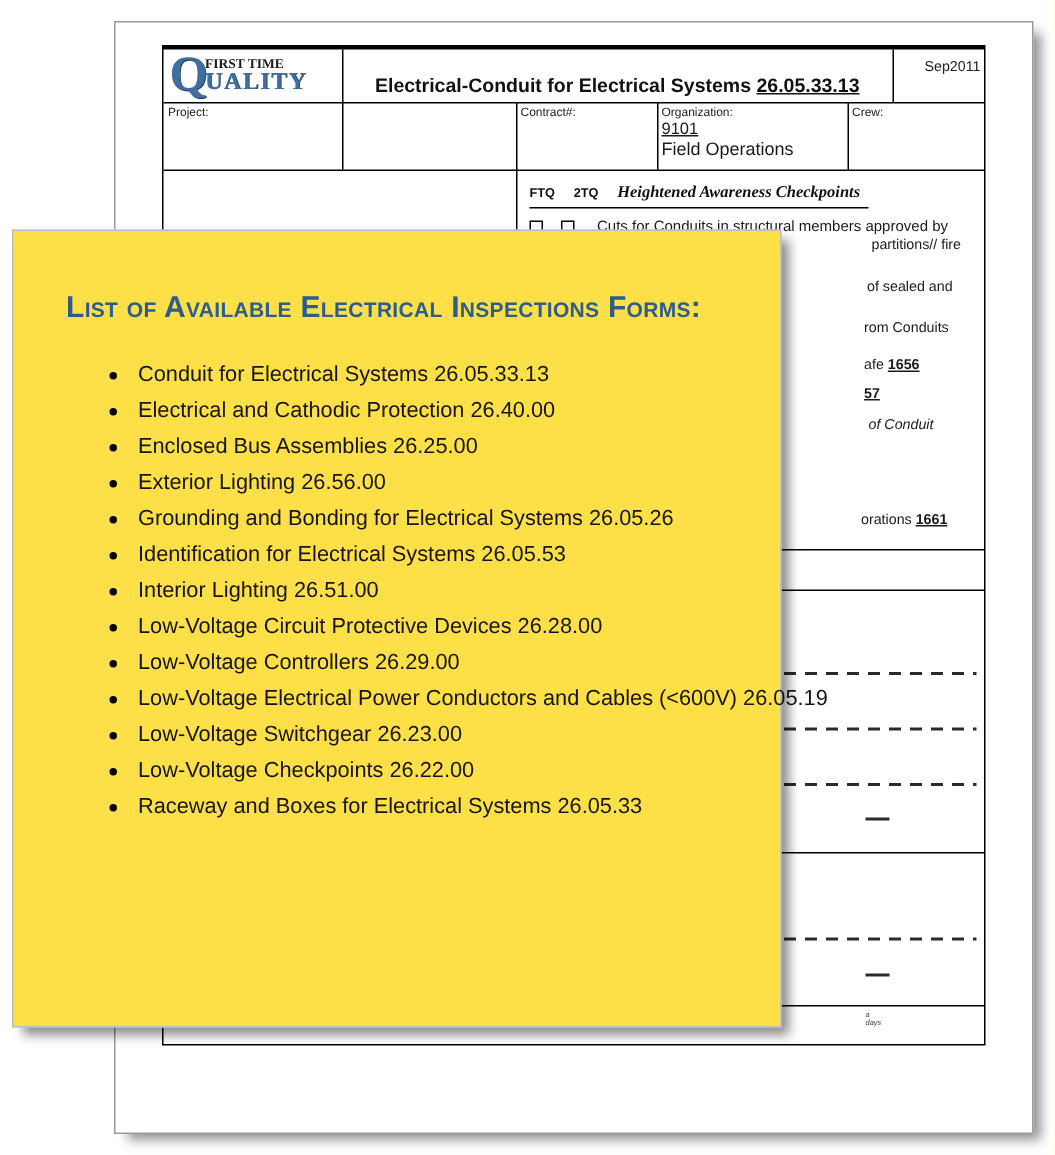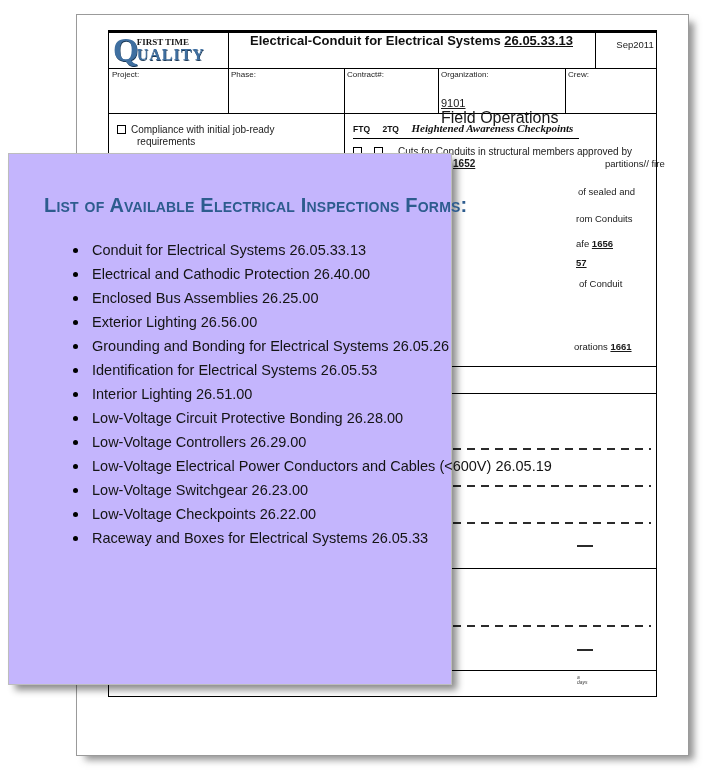--- a/index.html
+++ b/index.html
@@ -24,35 +24,35 @@
   .shortdash { position:absolute; left:468px; width:16px; height:2px; background:#2b2b2b; }
 
   
   .cell { position:absolute; }
   .logo-cell { left:0; top:0; width:119px; height:35px; padding:3px 0 0 4px; overflow:hidden; }
   .logo { display:flex; align-items:flex-start; font-family:"Liberation Serif", serif; }
   .logo-q { font-size:33px; font-weight:bold; color:#3f6fa0; line-height:28px; text-shadow:0.5px 0.5px 0 #1d3a57; }
   .logo-right { display:flex; flex-direction:column; margin-left:-2px; margin-top:2px; }
   .logo-top { font-size:9px; font-weight:bold; color:#1a1a1a; letter-spacing:0px; line-height:9px; }
   .logo-bottom { font-size:16px; font-weight:bold; color:#3f6fa0; line-height:15px; letter-spacing:1px; text-shadow:0.5px 0.5px 0 #1d3a57; }
-  .title-cell { left:119px; top:0; width:367px; height:35px; text-align:center; padding-top:0;
+  .title-cell { left:119px; top:0; width:367px; height:35px; text-align:center; padding-top:16px;
     font-size:13px; font-weight:bold; color:#111; }
   .title-code { text-decoration:underline; }
   .date-cell { left:486px; top:0; width:80px; height:35px; text-align:center; padding-top:6px;
     font-size:9.5px; color:#222; }
 
   
   .fld { top:35px; height:45px; padding:2px 3px; font-size:8px; color:#222; }
   .f-project { left:0; width:119px; }
   .f-phase { left:119px; width:116px; }
   .f-contract { left:235px; width:94px; }
   .f-org { left:329px; width:127px; }
   .f-crew { left:456px; width:92px; }
-  .org-code { display:block; font-size:11px; color:#1a1a1a; text-decoration:underline; margin-top:18px; }
-  .org-name { display:block; font-size:16px; color:#1a1a1a; }
+  .org-code { display:block; font-size:11px; color:#1a1a1a; text-decoration:underline; margin-top:1px; }
+  .org-name { display:block; font-size:12px; color:#1a1a1a; }
 
   
   .comp-cell { left:0; top:80px; width:235px; height:253px; padding:6px 6px 0 8px; }
   .comp-head { font-family:"Liberation Serif", serif; font-style:italic; font-weight:bold;
     font-size:11px; text-decoration:underline; color:#111; }
   .chkrow { display:flex; margin-top:5px; }
   .chk { width:9px; height:9px; border:1.2px solid #000; background:#fff; flex:none; margin-top:1px; }
   .comp-text { font-size:10px; color:#1a1a1a; margin-left:5px; width:160px; line-height:12px; }
   .comp-text .wrap2 { display:block; padding-left:6px; }
 
@@ -61,35 +61,35 @@
   .cp-ftq { font-size:8.5px; font-weight:bold; color:#111; margin-right:8px; }
   .cp-title { font-family:"Liberation Serif", serif; font-style:italic; font-weight:bold; font-size:11px; color:#111; }
   .cp-item { display:flex; margin-top:7px; }
   .cp-item .chk { margin-right:12px; }
   .cp-text { font-size:10px; color:#1a1a1a; width:262px; line-height:12px; margin-left:3px; }
   .cp-num { font-weight:bold; text-decoration:underline; }
 
   
   .frag { position:absolute; font-size:9.5px; color:#1a1a1a; white-space:nowrap; z-index:2; }
   .frag b { font-weight:bold; text-decoration:underline; }
-  .frag1 { left:574px; top:158px;padding-left:31px; }
+  .frag1 { left:550px; top:158px;padding-left:31px; }
   .frag2 { left:578px; top:186px; }
   .frag3 { left:576px; top:213px; }
   .frag4 { left:576px; top:238px; }
   .frag5 { left:576px; top:257px; }
-  .frag6 { left:579px; top:278px; }
+  .frag6 { left:579px; top:278px;font-style:italic; }
   .frag7 { left:574px; top:341px; }
 
   .fineprint { position:absolute; left:468px; top:642px; font-size:5px; line-height:5px;
     color:#444; font-style:italic; }
 
   
   .overlay {
-    position:absolute; left:8px; top:153px; width:444px; height:532px;
-    background:#c4b5fd; border:1px solid #bdbdbd;
+    position:absolute; left:8px; top:153px; width:513px; height:532px;
+    background:#fde047; border:1px solid #bdbdbd;
     box-shadow:6px 6px 7px -1px rgba(0,0,0,.45);
     z-index:10;
   }
   .ov-title {
     position:absolute; left:35px; top:40px;
     font-size:20px; font-weight:bold; font-variant:small-caps;
     color:#2d5c8e; letter-spacing:0.2px; white-space:nowrap;
   }
   .ov-list { position:absolute; left:62px; top:88px; list-style:none; }
   .ov-list li { position:relative; padding-left:21px; height:24px; line-height:17px;
@@ -134,43 +134,33 @@
       </div>
       <div class="cell title-cell">
         <span>Electrical-Conduit for Electrical Systems</span>
         <span class="title-code">26.05.33.13</span>
       </div>
       <div class="cell date-cell">Sep2011</div>
 
       <div class="cell fld f-project">
         <span>Project:</span>
       </div>
-      <div class="cell fld f-phase">
-        <span>Phase:</span>
-      </div>
       <div class="cell fld f-contract">
         <span>Contract#:</span>
       </div>
       <div class="cell fld f-org">
         <span>Organization:</span>
         <span class="org-code">9101</span>
         <span class="org-name">Field Operations</span>
       </div>
       <div class="cell fld f-crew">
         <span>Crew:</span>
       </div>
 
       <div class="cell comp-cell">
-        <div class="chkrow">
-          <span class="chk"></span>
-          <span class="comp-text">
-            <span>Compliance with initial job-ready</span>
-            <span class="wrap2">requirements</span>
-          </span>
-        </div>
       </div>
 
       <div class="cell cp-cell">
         <div class="cp-head">
           <span class="cp-ftq">FTQ</span>
           <span class="cp-ftq">2TQ</span>
           <span class="cp-title">Heightened Awareness Checkpoints</span>
         </div>
         <div class="cp-item">
           <span class="chk"></span>
@@ -208,21 +198,21 @@
         <li>Enclosed Bus Assemblies 26.25.00</li>
 
         <li>Exterior Lighting 26.56.00</li>
 
         <li>Grounding and Bonding for Electrical Systems 26.05.26</li>
 
         <li>Identification for Electrical Systems 26.05.53</li>
 
         <li>Interior Lighting 26.51.00</li>
 
-        <li>Low-Voltage Circuit Protective Bonding 26.28.00</li>
+        <li>Low-Voltage Circuit Protective Devices 26.28.00</li>
 
         <li>Low-Voltage Controllers 26.29.00</li>
 
         <li>Low-Voltage Electrical Power Conductors and Cables (&lt;600V) 26.05.19</li>
 
 
         <li>Low-Voltage Switchgear 26.23.00</li>
 
         <li>Low-Voltage Checkpoints 26.22.00</li>
 

